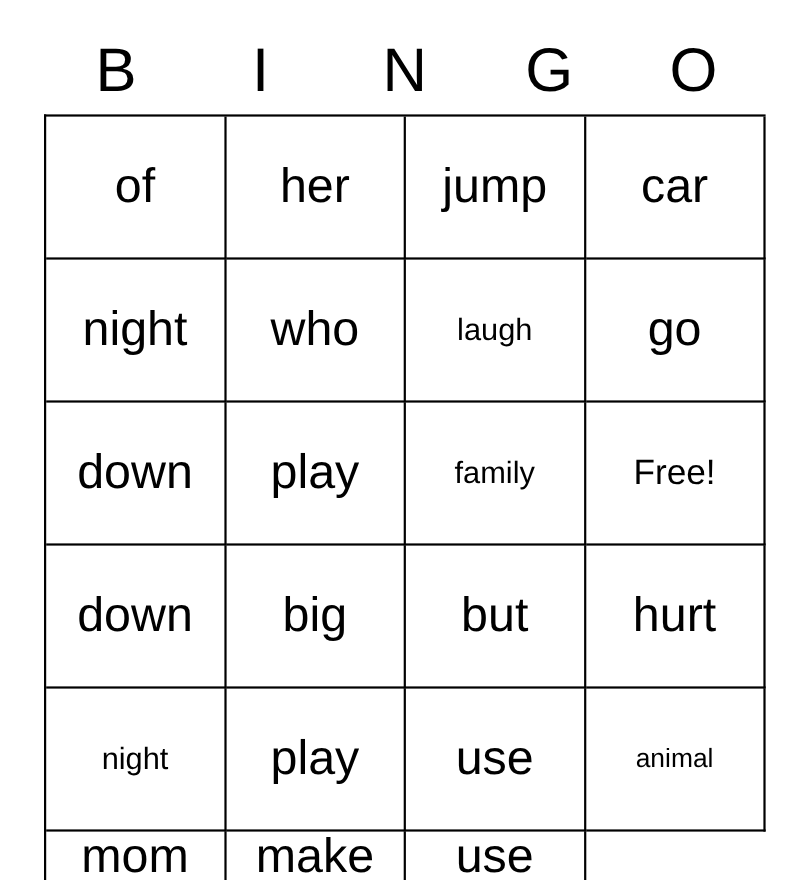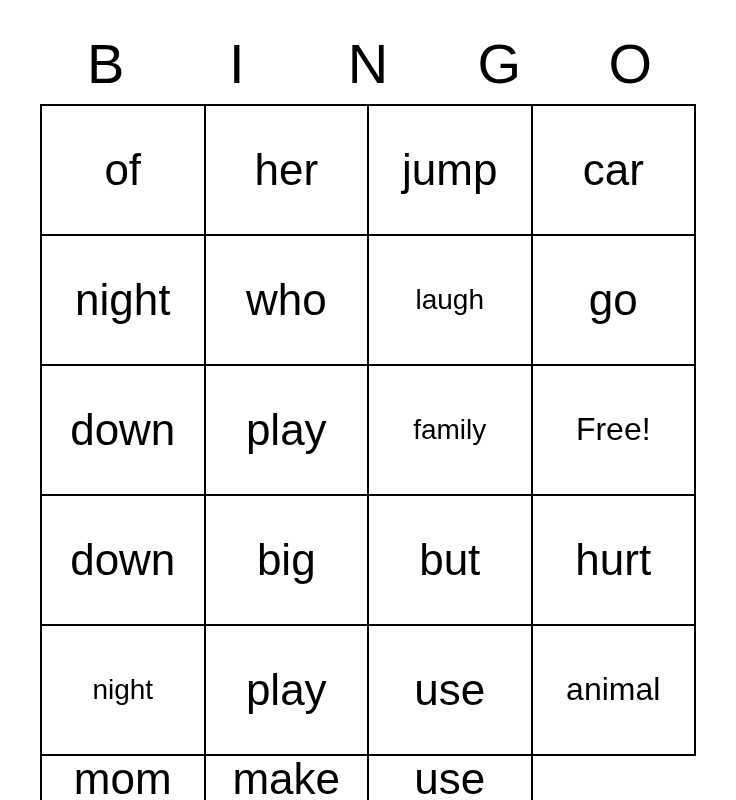--- a/index.html
+++ b/index.html
@@ -50,21 +50,21 @@
     padding: 0 2px;
     box-sizing: border-box;
   }
   .cell span {
     font-size: 44px;
     line-height: 1.05;
     white-space: nowrap;
     text-align: center;
   }
   .cell span.shrink-1 { font-size: 28px; }
-  .cell span.shrink-2 { font-size: 32px; text-align: right; }
+  .cell span.shrink-2 { font-size: 24px; text-align: right; }
   .cell span.free { font-size: 32px; }
 </style>
 </head>
 <body>
 
 <div class="card">
   <div class="header-row">
     <div class="header-cell">B</div>
     <div class="header-cell">I</div>
     <div class="header-cell">N</div>

